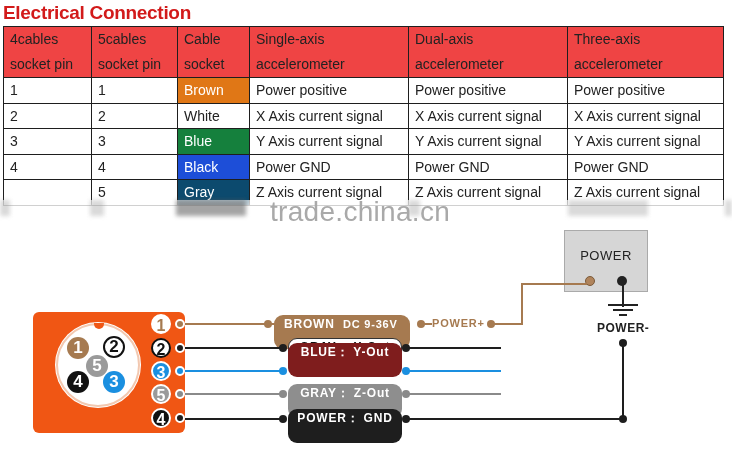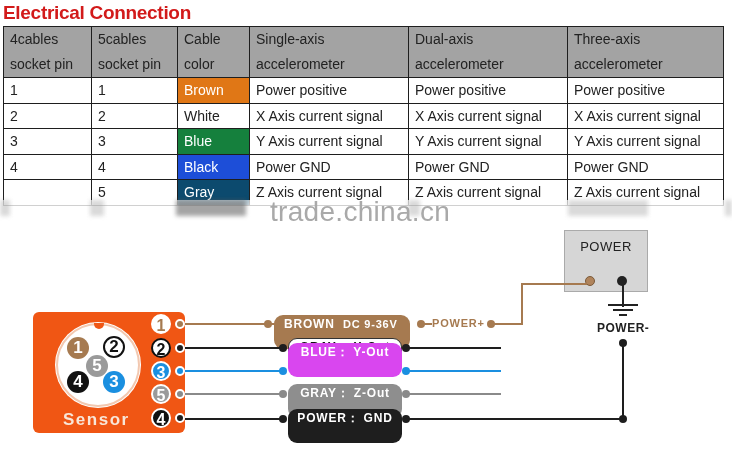--- a/index.html
+++ b/index.html
@@ -3,21 +3,21 @@
 <meta charset="utf-8">
 <style>
   * { box-sizing: border-box; margin: 0; padding: 0; }
   html, body { width: 732px; height: 453px; background: #ffffff; overflow: hidden; }
   body { position: relative; font-family: "Liberation Sans", sans-serif; color: #222; }
 
   .title { position: absolute; left: 3px; top: 2px; font-size: 19px; font-weight: bold; color: #d21a1a; letter-spacing: -0.3px; }
 
   table.conn { position: absolute; left: 3px; top: 26px; border-collapse: collapse; font-size: 14px; table-layout: fixed; }
   table.conn td, table.conn th { border: 1px solid #1e1e1e; padding: 0 6px; text-align: left; font-weight: normal; color: #222; white-space: nowrap; }
-  table.conn thead th { background: #a3a3a3; height: 51px; line-height: 25px; vertical-align: middle; }
+  table.conn thead th { background: #ef4444; height: 51px; line-height: 25px; vertical-align: middle; }
   table.conn tbody td { height: 25.5px; line-height: 24px; }
   .c-brown { background: #e07716; color: #fff !important; }
   .c-white { background: #fff; }
   .c-blue { background: #15803d; color: #fff !important; }
   .c-black { background: #1d4ed8; color: #fff !important; }
   .c-gray { background: #0c4a6e; color: #fff !important; }
 
   .blurband { position: absolute; left: 0; top: 200px; width: 732px; height: 18px;
     background: linear-gradient(to bottom, rgba(255,255,255,0.7), rgba(255,255,255,1)); }
   .blurband .smear { position: absolute; top: 0; height: 16px; background: rgba(150,150,150,0.35); filter: blur(2px); }
@@ -32,21 +32,21 @@
 
   .pnum { position: absolute; width: 20px; height: 20px; border-radius: 50%; font-weight: bold; font-size: 16px; line-height: 20px; text-align: center; border: 2px solid #fff; }
   .pdot { position: absolute; width: 10px; height: 10px; border-radius: 50%; border: 2px solid #fff; }
 
   .wire { position: absolute; height: 2px; }
   .vwire { position: absolute; width: 2px; }
   .dot { position: absolute; width: 8px; height: 8px; border-radius: 50%; }
   .pill { position: absolute; height: 34px; border-radius: 9px; font-size: 12px; font-weight: bold; line-height: 18px; text-align: center; letter-spacing: 0.8px; }
 
   .power-box { position: absolute; left: 564px; top: 230px; width: 84px; height: 62px; background: #d6d6d6; border: 1px solid #aaa; }
-  .power-title { position: absolute; left: 0; width: 100%; top: 8px; text-align: center; font-size: 13px; color: #222; letter-spacing: 0.5px; }
+  .power-title { position: absolute; left: 0; width: 100%; top: 17px; text-align: center; font-size: 13px; color: #222; letter-spacing: 0.5px; }
   .power-display { position: absolute; left: 10px; top: 17px; width: 64px; height: 26px; background: #151515; color: #ff5a14; font-size: 17px; font-weight: bold; line-height: 26px; text-align: center; }
   .power-minus-label { position: absolute; left: 597px; top: 321px; font-size: 12px; font-weight: bold; color: #222; letter-spacing: 0.5px; }
   .power-plus-label { position: absolute; left: 432px; top: 317px; font-size: 11px; color: #a67a50; letter-spacing: 0.8px; font-weight: bold; }
 </style>
 </head>
 <body>
 
 <div class="title">Electrical Connection</div>
 
 <table class="conn">
@@ -55,21 +55,21 @@
       <col style="width:86px">
       <col style="width:72px">
       <col style="width:159px">
       <col style="width:159px">
       <col style="width:156px">
   </colgroup>
   <thead>
     <tr>
       <th><span>4cables</span><br><span>socket pin</span></th>
       <th><span>5cables</span><br><span>socket pin</span></th>
-      <th><span>Cable</span><br><span>color</span></th>
+      <th><span>Cable</span><br><span>socket</span></th>
       <th><span>Single-axis</span><br><span>accelerometer</span></th>
       <th><span>Dual-axis</span><br><span>accelerometer</span></th>
       <th><span>Three-axis</span><br><span>accelerometer</span></th>
     </tr>
   </thead>
   <tbody>
     <tr>
       <td>1</td>
       <td>1</td>
       <td class="c-brown">Brown</td>
@@ -136,21 +136,20 @@
 
 <div class="sensor">
   <div class="socket">
     <div class="notch"></div>
     <div class="pin" style="left:9px;top:12px;background:#a67a50;">1</div>
     <div class="pin" style="left:45px;top:11px;background:#fff;color:#111;border:2px solid #111;line-height:18px;">2</div>
     <div class="pin" style="left:28px;top:30px;background:#9a9a9a;">5</div>
     <div class="pin" style="left:9px;top:46px;background:#111;">4</div>
     <div class="pin" style="left:45px;top:46px;background:#1a8fe0;">3</div>
   </div>
-  <div class="sensor-label">Sensor</div>
 
   <div class="pnum" style="left:118px;top:2px;background:#fff;color:#a67a50;">1</div>
   <div class="pnum" style="left:118px;top:26px;background:#fff;color:#111;border-color:#111;">2</div>
   <div class="pnum" style="left:118px;top:49px;background:#1a8fe0;color:#fff;">3</div>
   <div class="pnum" style="left:118px;top:72px;background:#9a9a9a;color:#fff;">5</div>
   <div class="pnum" style="left:118px;top:96px;background:#111;color:#fff;">4</div>
 
   <div class="pdot" style="left:142px;top:7px;background:#a67a50;"></div>
   <div class="pdot" style="left:142px;top:31px;background:#1e1e1e;"></div>
   <div class="pdot" style="left:142px;top:54px;background:#1a8fe0;"></div>
@@ -173,21 +172,21 @@
 <div class="wire" style="left:521px;top:283px;width:66px;background:#a67a50"></div>
 
 <div class="wire" style="left:185px;top:347px;width:100px;background:#1e1e1e"></div>
 <div class="dot" style="left:279px;top:344px;background:#1e1e1e"></div>
 <div class="pill" style="left:288px;top:338px;width:114px;background:#fff;color:#111;border:1px solid #333;line-height:16px;">GRAY： X-Out</div>
 <div class="dot" style="left:402px;top:344px;background:#1e1e1e"></div>
 <div class="wire" style="left:405px;top:347px;width:96px;background:#1e1e1e"></div>
 
 <div class="wire" style="left:185px;top:370px;width:100px;background:#1a8fe0"></div>
 <div class="dot" style="left:279px;top:367px;background:#1a8fe0"></div>
-<div class="pill" style="left:288px;top:343px;width:114px;background:#d946ef;color:#fff;">BLUE： Y-Out</div>
+<div class="pill" style="left:288px;top:343px;width:114px;background:#7f1d1d;color:#fff;">BLUE： Y-Out</div>
 <div class="dot" style="left:402px;top:367px;background:#1a8fe0"></div>
 <div class="wire" style="left:405px;top:370px;width:96px;background:#1a8fe0"></div>
 
 <div class="wire" style="left:185px;top:393px;width:100px;background:#8a8a8a"></div>
 <div class="dot" style="left:279px;top:390px;background:#8a8a8a"></div>
 <div class="pill" style="left:288px;top:384px;width:114px;background:#8e8e8e;color:#fff;">GRAY： Z-Out</div>
 <div class="dot" style="left:402px;top:390px;background:#8a8a8a"></div>
 <div class="wire" style="left:405px;top:393px;width:96px;background:#8a8a8a"></div>
 
 <div class="wire" style="left:185px;top:418px;width:100px;background:#1e1e1e"></div>

